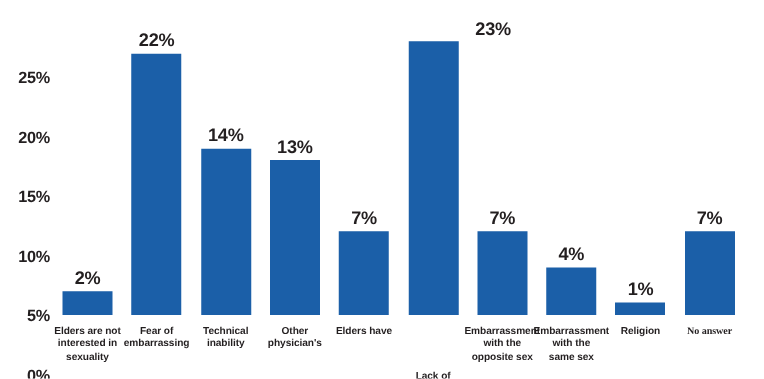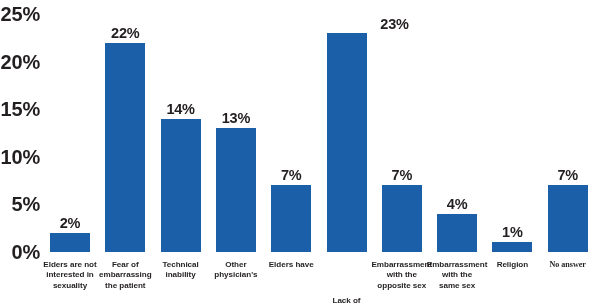--- a/index.html
+++ b/index.html
@@ -24,25 +24,26 @@
     position: absolute;
     left: 0;
     top: 0;
     width: 46px;
     height: 303px;
   }
   .y-tick-label {
     position: absolute;
     right: 6px;
     transform: translateY(-50%);
-    font-size: 20px;
+    font-size: 13px;
     font-weight: bold;
     color: #231f20;
     letter-spacing: -0.2px;
     white-space: nowrap;
+    margin-top: 48px;
   }
 
   
   #plot-area {
     position: absolute;
     left: 46px;
     top: 0;
     right: 0;
     bottom: 0;
   }
@@ -107,21 +108,20 @@
           <span>interested in</span>
           <span>sexuality</span>
         </div>
       </div>
       <div class="bar-group" style="left: 59.3px; width: 40px; border-radius: 16px;">
         <div class="bar-rect" style="top: 42.56px; height: 209.44px; background: rgb(27, 95, 168);"></div>
         <div class="bar-value" style="top: 25.56px;">22%</div>
         <div class="bar-caption" style="top: 260px;">
           <span>Fear of</span>
           <span>embarrassing</span>
-          <span>the patient</span>
         </div>
       </div>
       <div class="bar-group" style="left: 114.6px; width: 40px;">
         <div class="bar-rect" style="top: 118.72px; height: 133.28px; background: rgb(27, 95, 168);"></div>
         <div class="bar-value" style="top: 101.72px;">14%</div>
         <div class="bar-caption" style="top: 260px;">
           <span>Technical</span>
           <span>inability</span>
         </div>
       </div>

